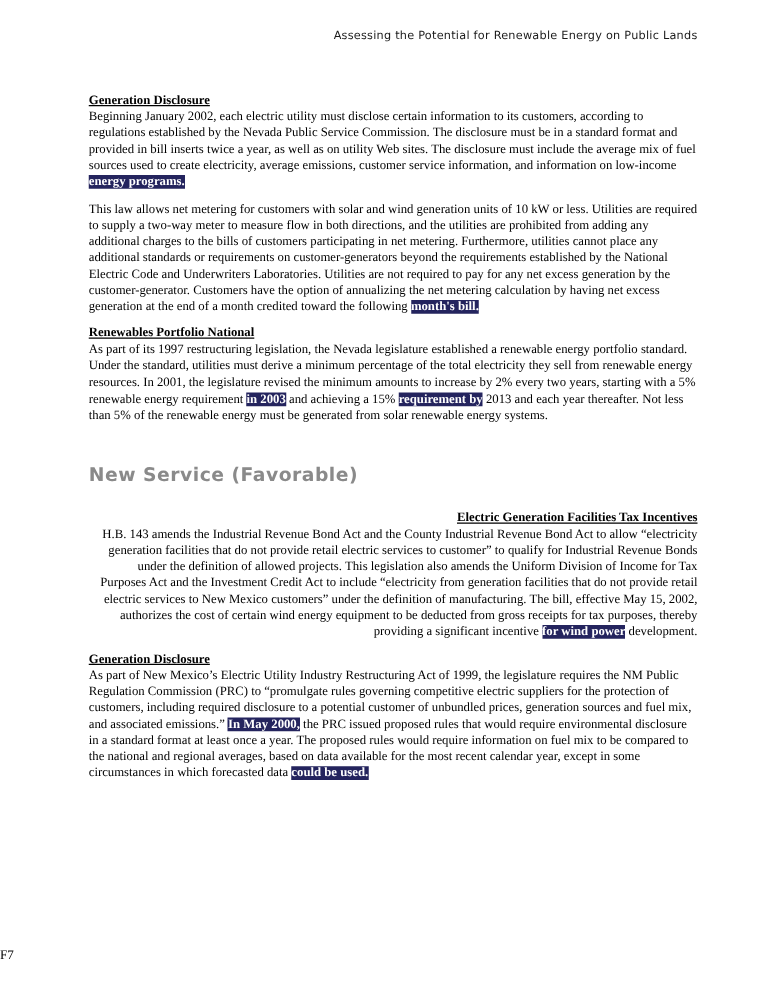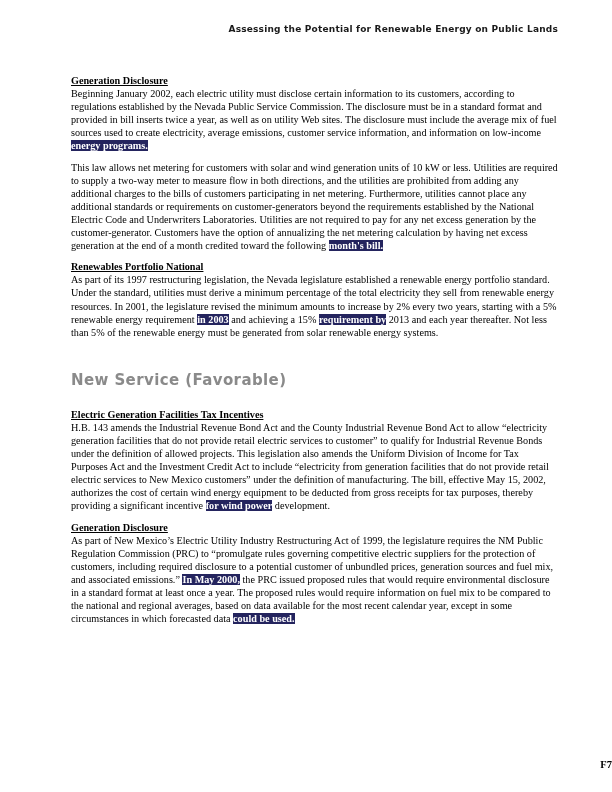--- a/index.html
+++ b/index.html
@@ -20,21 +20,21 @@
   }
 
   .running-header {
     position: absolute;
     top: 24px;
     left: 71px;
     right: 54px;
     text-align: right;
     font-family: "DejaVu Sans", sans-serif;
     font-size: 9px;
-    font-weight: bold;
+    font-weight: normal;
     color: #1a1a1a;
     letter-spacing: 0.2px;
   }
 
   .content {
     position: absolute;
     top: 66px;
     left: 71px;
     width: 487px;
     font-size: 10.2px;
@@ -68,22 +68,22 @@
     background: var(--highlight-bg);
     color: #ffffff;
     font-weight: bold;
   }
 
   .page-footer {
     position: absolute;
     bottom: 22px;
     left: 0;
     width: 100%;
-    text-align: right;
-    font-weight: bold;
+    text-align: left;
+    font-weight: normal;
     font-size: 10.5px;
   }
 </style>
 </head>
 <body>
 
 <div class="page">
 
   <div class="running-header">
     <span>Assessing the Potential for Renewable Energy on Public Lands</span>
@@ -101,21 +101,21 @@
       <p class="para"><span>This law allows net metering for customers with solar and wind generation units of 10 kW or less. Utilities are required to supply a two-way meter to measure flow in both directions, and the utilities are prohibited from adding any additional charges to the bills of customers participating in net metering. Furthermore, utilities cannot place any additional standards or requirements on customer-generators beyond the requirements established by the National Electric Code and Underwriters Laboratories. Utilities are not required to pay for any net excess generation by the customer-generator. Customers have the option of annualizing the net metering calculation by having net excess generation at the end of a month credited toward the following </span><span class="hl">month's bill.</span></p>
     </div>
 
     <div class="section">
       <h2 class="section-heading">Renewables Portfolio National</h2>
       <p class="para"><span>As part of its 1997 restructuring legislation, the Nevada legislature established a renewable energy portfolio standard. Under the standard, utilities must derive a minimum percentage of the total electricity they sell from renewable energy resources. In 2001, the legislature revised the minimum amounts to increase by 2% every two years, starting with a 5% renewable energy requirement </span><span class="hl">in 2003</span><span> and achieving a 15% </span><span class="hl">requirement by</span><span> 2013 and each year thereafter. Not less than 5% of the renewable energy must be generated from solar renewable energy systems.</span></p>
     </div>
 
     <h1 class="state-heading">New Service (Favorable)</h1>
 
-    <div class="section" style="margin-top:0;">
+    <div class="section" style="margin-top:0;text-align:right;">
       <h2 class="section-heading">Electric Generation Facilities Tax Incentives</h2>
       <p class="para"><span>H.B. 143 amends the Industrial Revenue Bond Act and the County Industrial Revenue Bond Act to allow “electricity generation facilities that do not provide retail electric services to customer” to qualify for Industrial Revenue Bonds under the definition of allowed projects.  This legislation also amends the Uniform Division of Income for Tax Purposes Act and the Investment Credit Act to include “electricity from generation facilities that do not provide retail electric services to New Mexico customers” under the definition of manufacturing.  The bill, effective May 15, 2002, authorizes the cost of certain wind energy equipment to be deducted from gross receipts for tax purposes, thereby providing a significant incentive </span><span class="hl">for wind power</span><span> development.</span></p>
     </div>
 
     <div class="section">
       <h2 class="section-heading">Generation Disclosure</h2>
       <p class="para"><span>As part of New Mexico’s Electric Utility Industry Restructuring Act of 1999, the legislature requires the NM Public Regulation Commission (PRC) to “promulgate rules governing competitive electric suppliers for the protection of customers, including required disclosure to a potential customer of unbundled prices, generation sources and fuel mix, and associated emissions.” </span><span class="hl">In May 2000,</span><span> the PRC issued proposed rules that would require environmental disclosure in a standard format at least once a year. The proposed rules would require information on fuel mix to be compared to the national and regional averages, based on data available for the most recent calendar year, except in some circumstances in which forecasted data </span><span class="hl">could be used.</span></p>
     </div>
 
   </div>

